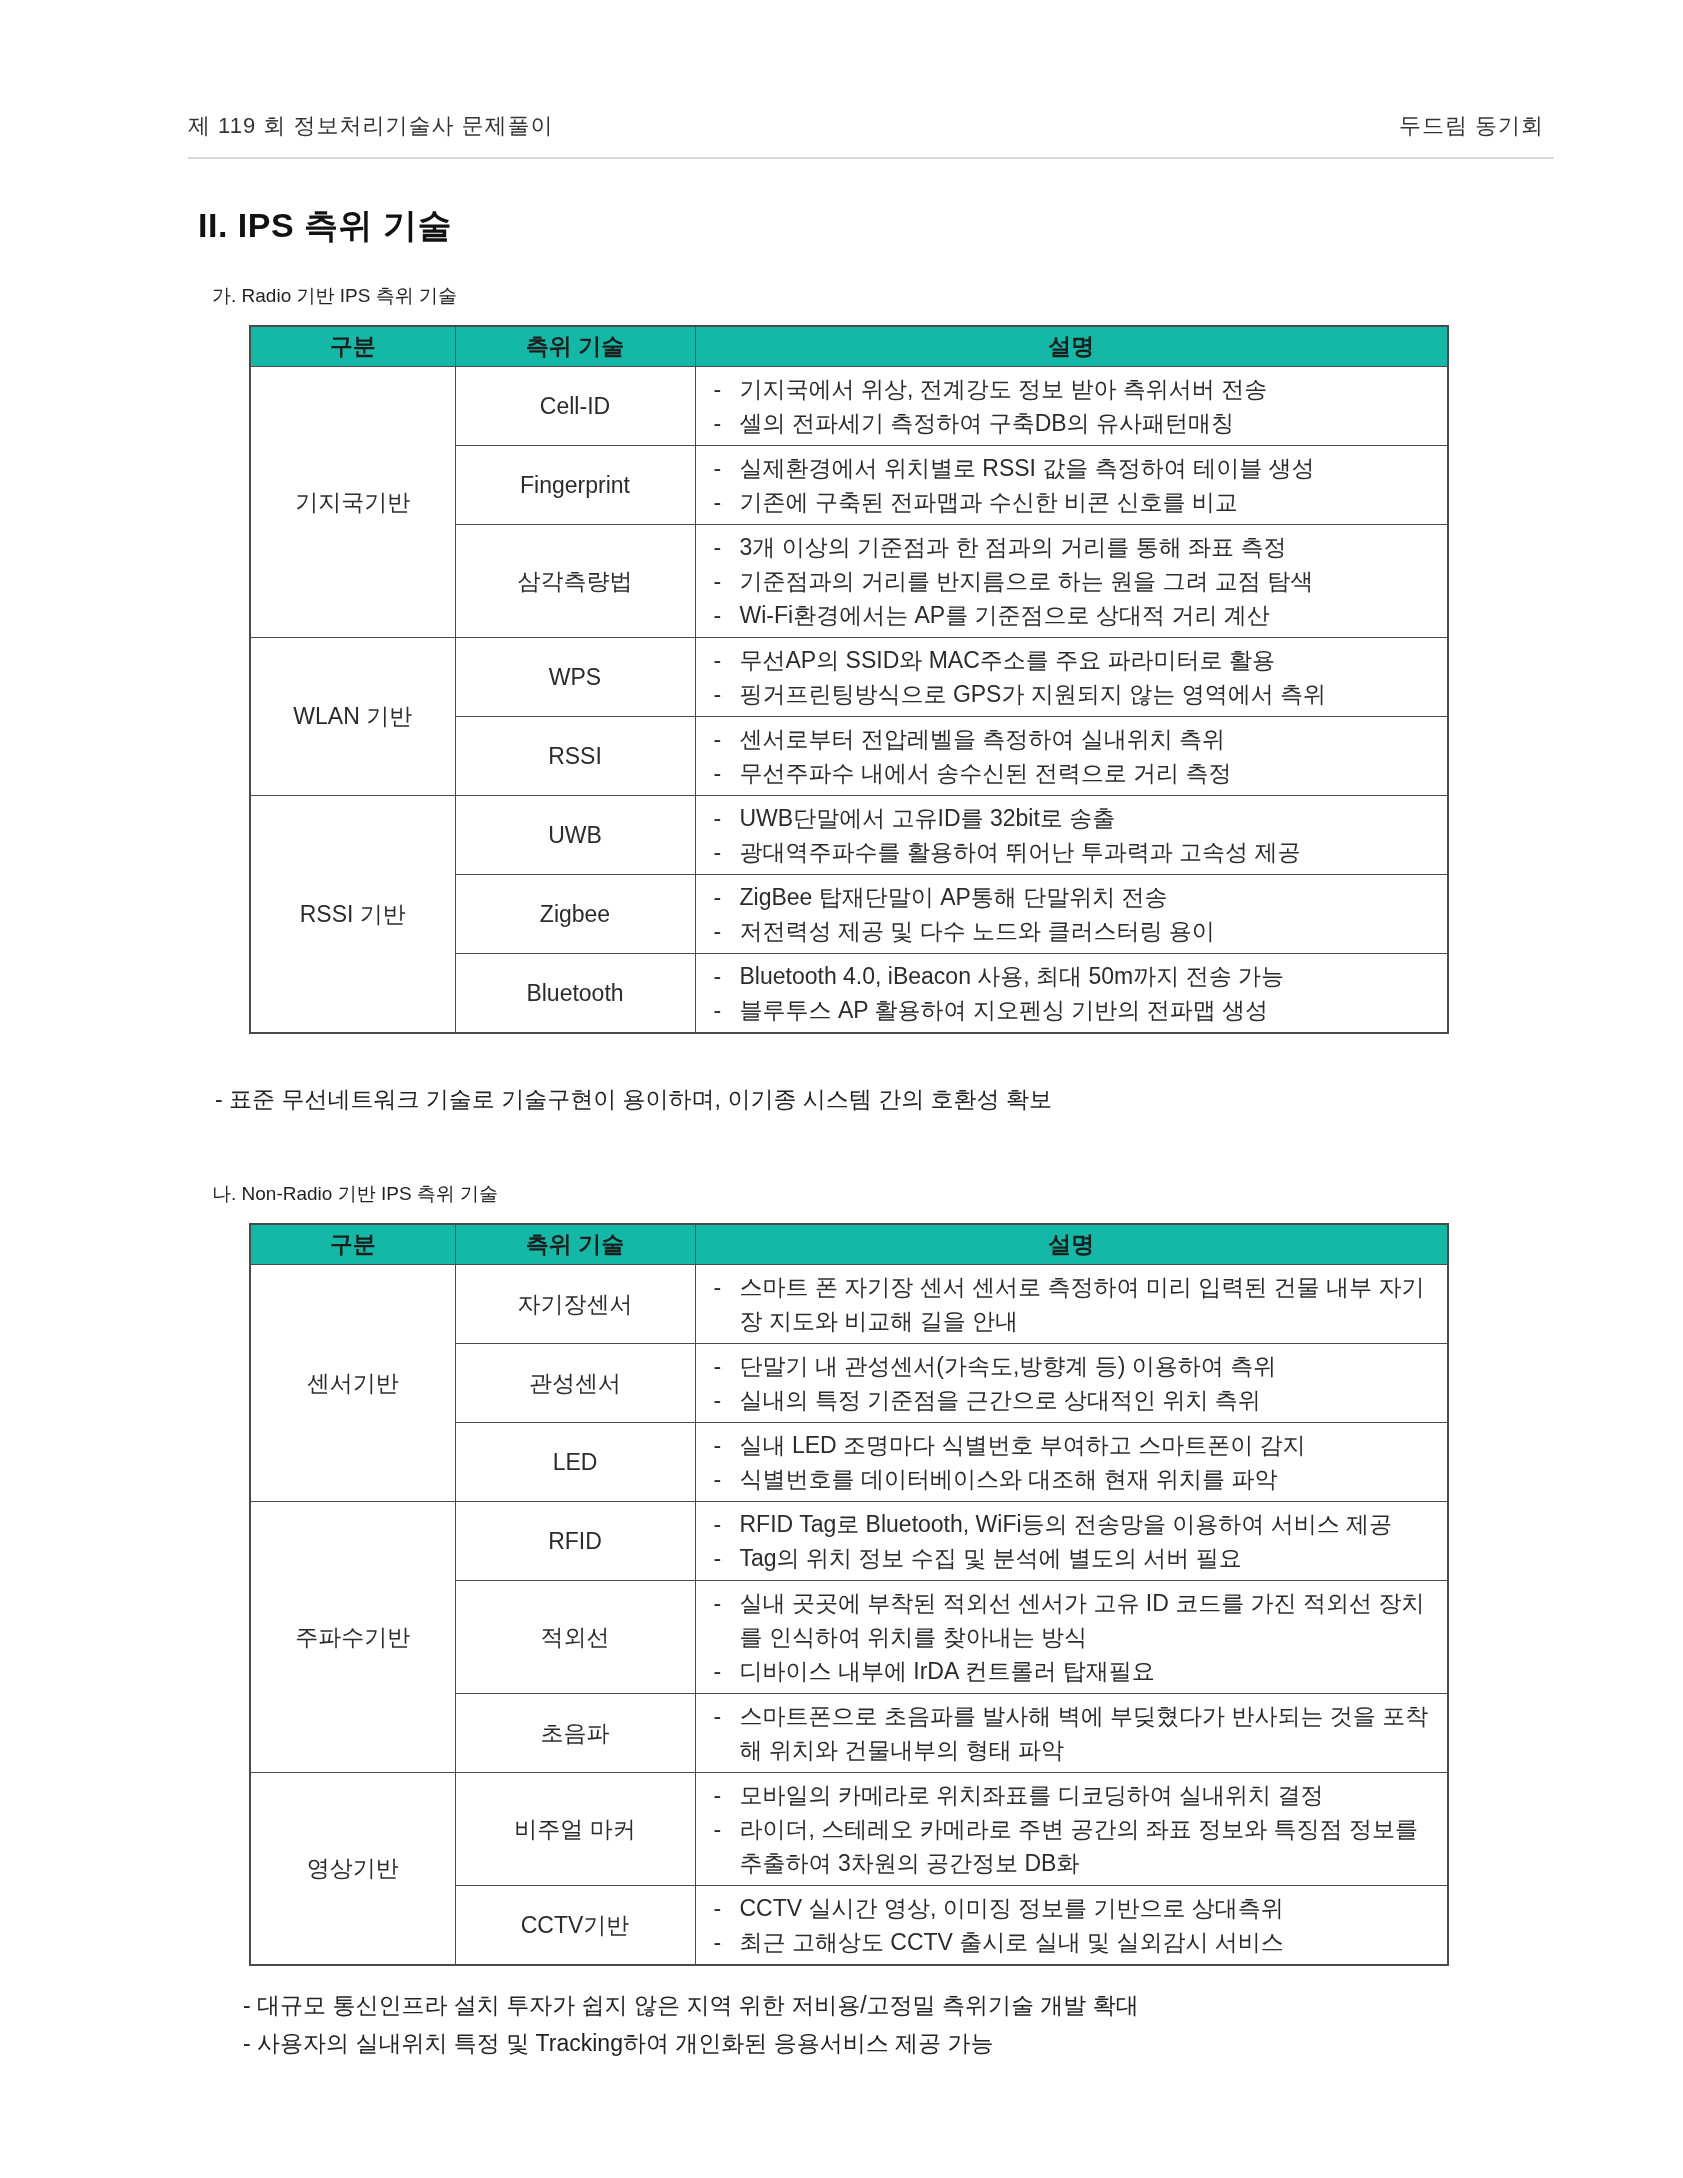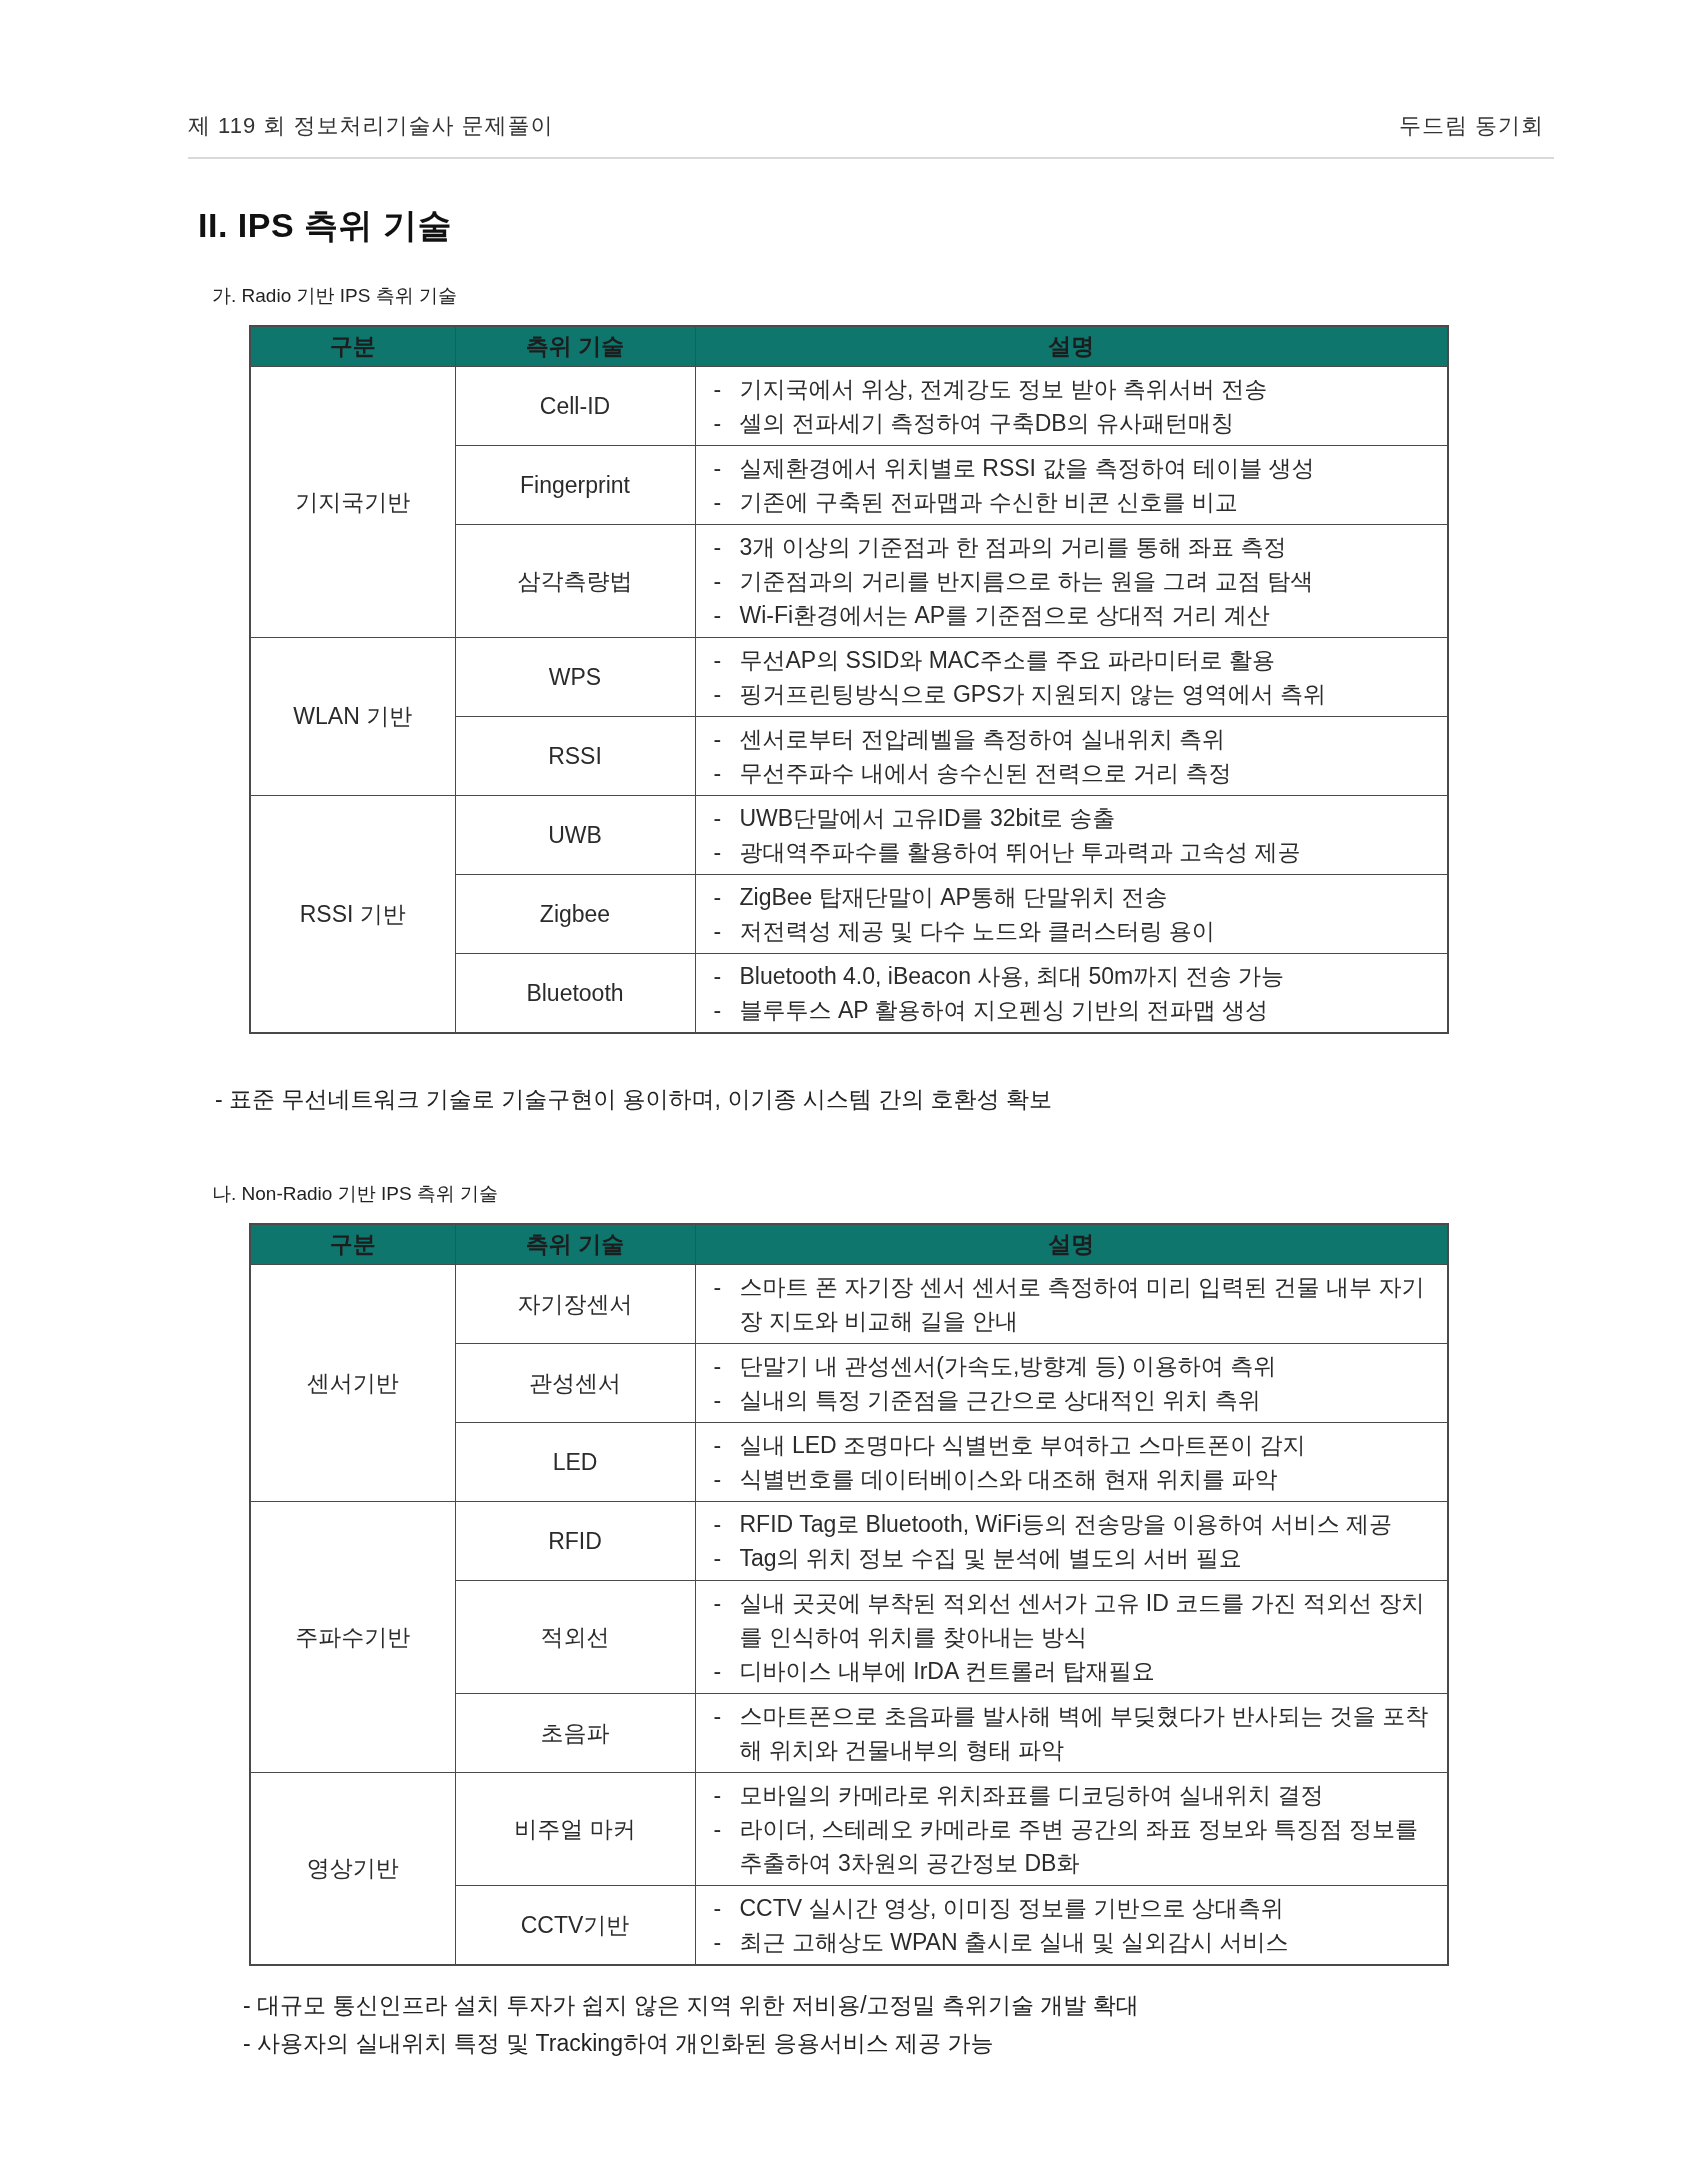--- a/index.html
+++ b/index.html
@@ -54,21 +54,21 @@
     width: 1198px;
     margin: 16px 0 0 61px;
     border: 2px solid #4a4a4a;
     font-size: 23px;
   }
   table.ips-table th, table.ips-table td {
     border: 1.5px solid #4a4a4a;
     box-sizing: border-box;
   }
   table.ips-table th {
-    background: #0f766e;
+    background: #14b8a6;
     font-weight: bold;
     height: 40px;
     padding: 4px 8px;
     text-align: center;
     color: #1d1d1d;
   }
   col.c-cat  { width: 205px; }
   col.c-tech { width: 240px; }
   col.c-desc { width: 753px; }
   td.cat-cell {
@@ -360,21 +360,21 @@
             </tr>
             <tr>
               <td class="tech-cell">CCTV기반</td>
               <td class="desc-cell">
                 <div class="desc-line">
                   <span class="dash">-</span>
                   <span class="desc-text">CCTV 실시간 영상, 이미징 정보를 기반으로 상대측위</span>
                 </div>
                 <div class="desc-line">
                   <span class="dash">-</span>
-                  <span class="desc-text">최근 고해상도 WPAN 출시로 실내 및 실외감시 서비스</span>
+                  <span class="desc-text">최근 고해상도 CCTV 출시로 실내 및 실외감시 서비스</span>
                 </div>
               </td>
             </tr>
           </tbody>
         </table>
         <div class="footnotes">
           <div class="note">- 대규모 통신인프라 설치 투자가 쉽지 않은 지역 위한 저비용/고정밀 측위기술 개발 확대</div>
           <div class="note">- 사용자의 실내위치 특정 및 Tracking하여 개인화된 응용서비스 제공 가능</div>
         </div>
       </div>

